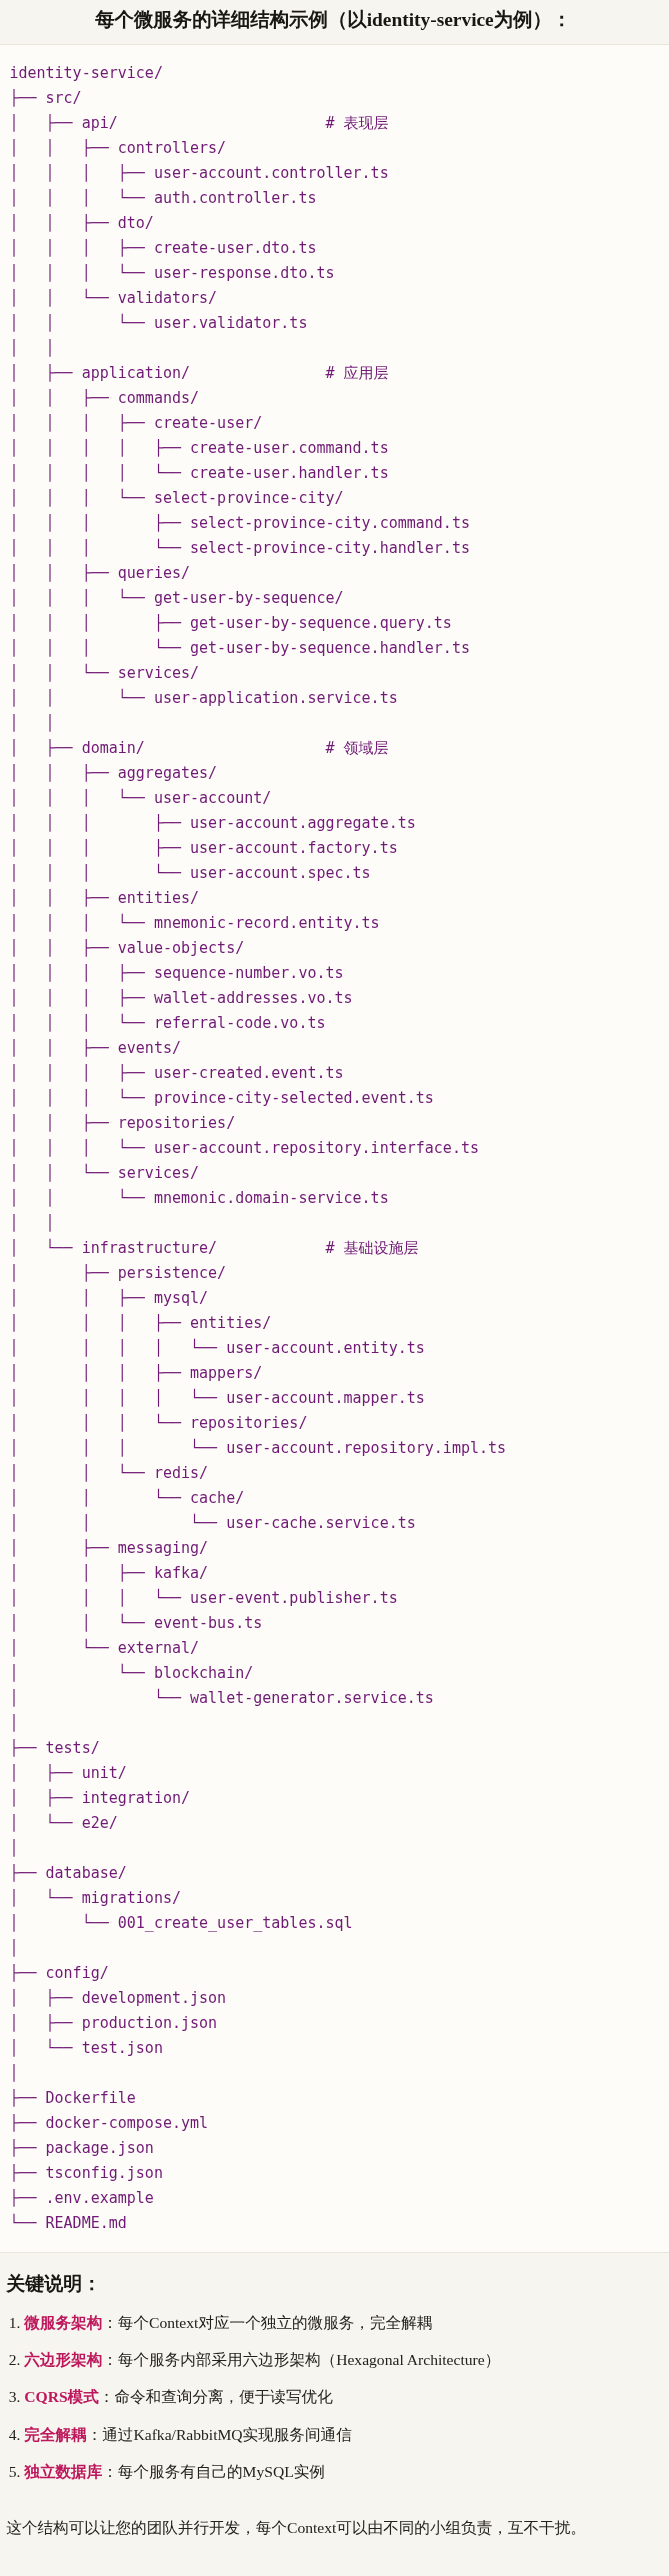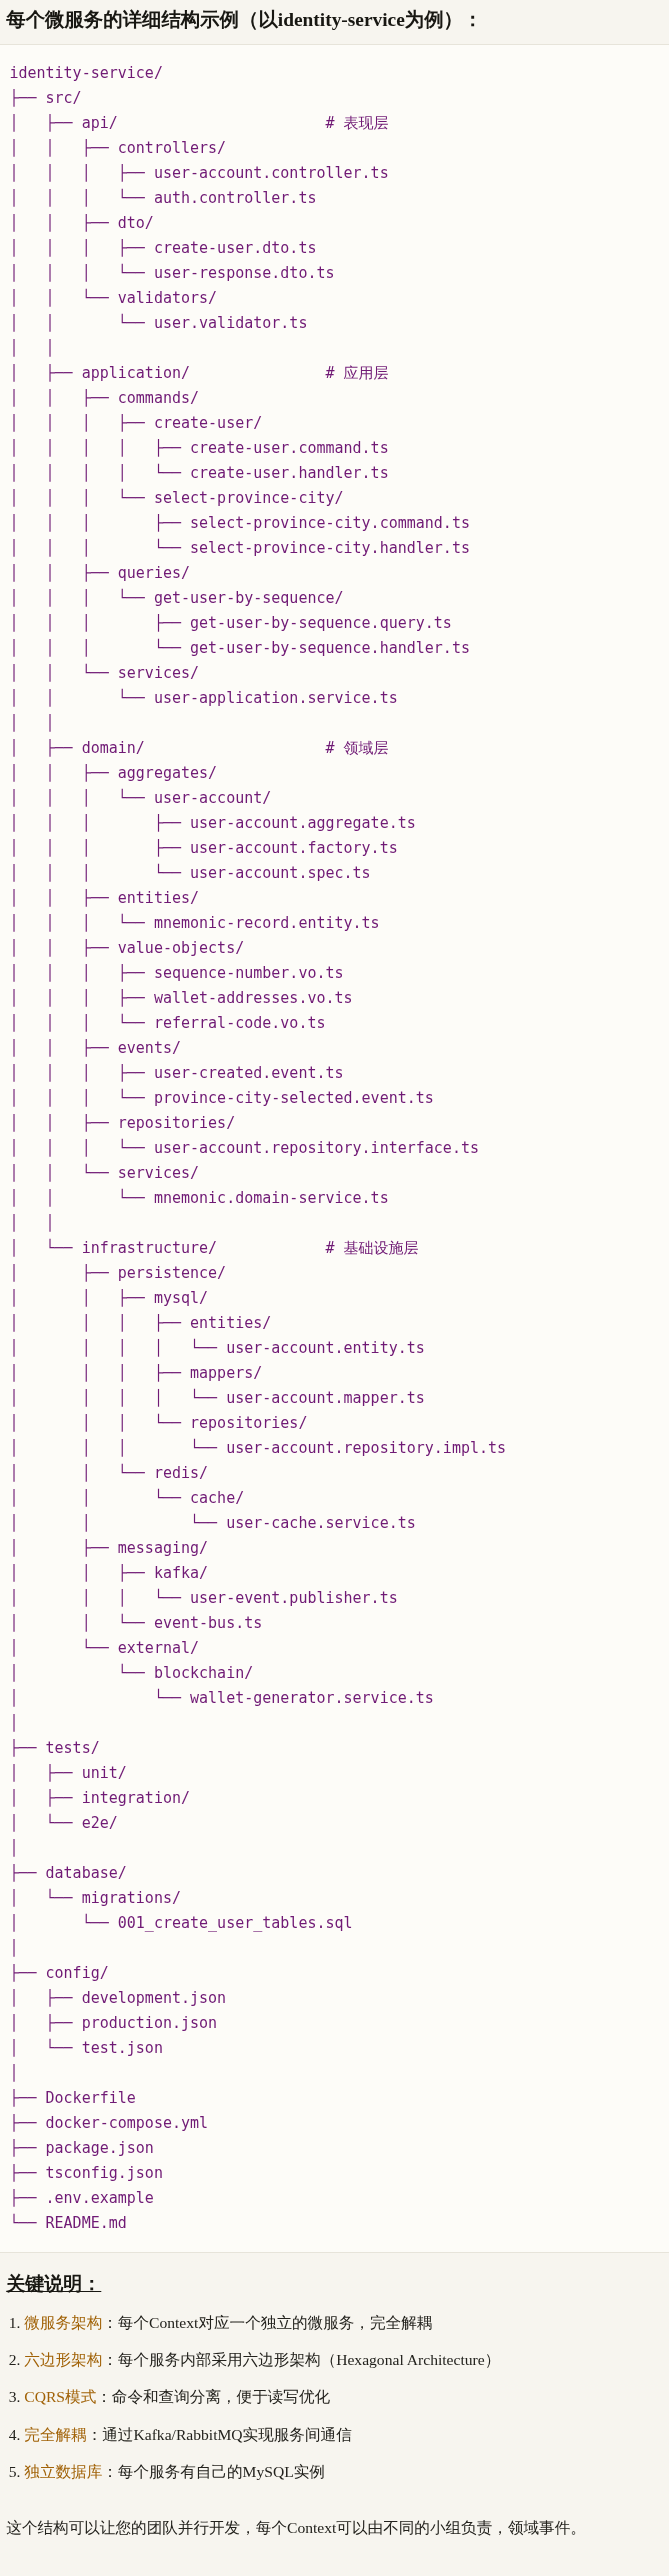--- a/index.html
+++ b/index.html
@@ -13,20 +13,21 @@
     color: #23221d;
     -webkit-font-smoothing: antialiased;
   }
   .page-title {
     font-size: 19.4px;
     line-height: 1.25;
     font-weight: 700;
     color: #181712;
     margin: 0;
     padding: 7.5px 8.8px 12.5px 6.3px;
+    text-align: center;
   }
   .code-block {
     background: #fdfcf8;
     border-top: 0.6px solid #e7e4da;
     border-bottom: 0.6px solid #e7e4da;
     padding: 15.6px 10px 16.3px 9.4px;
     box-sizing: border-box;
     width: 669px;
     overflow: hidden;
   }
@@ -40,39 +41,38 @@
   }
   .notes-section {
     padding: 0 7.5px 13.8px 6.3px;
   }
   .notes-heading {
     font-size: 19px;
     font-weight: 700;
     color: #181712;
     margin: 19.4px 0 0 0;
     line-height: 1.2;
-    text-decoration: underline;
   }
   .notes-list {
     list-style: none;
     margin: 16.3px 0 0 0;
     padding: 0 0 0 2.5px;
   }
   .note-item {
     font-size: 15.6px;
     line-height: 1.4;
     margin: 0 0 15.6px 0;
     color: #23221d;
   }
   .note-item .note-num {
     margin-right: 3.8px;
   }
   .note-item .note-label {
-    font-weight: 400;
-    color: #a16207;
+    font-weight: 700;
+    color: #be185d;
   }
   .closing-paragraph {
     font-size: 15.6px;
     line-height: 1.45;
     margin: 34px 0 0 0;
     padding-left: 0;
     color: #23221d;
   }
 </style>
 </head>
@@ -191,17 +191,17 @@
   <li class="note-item">
     <span class="note-num">4.</span><span class="note-label">完全解耦</span><span class="note-text">：通过Kafka/RabbitMQ实现服务间通信</span>
   </li>
 
   <li class="note-item">
     <span class="note-num">5.</span><span class="note-label">独立数据库</span><span class="note-text">：每个服务有自己的MySQL实例</span>
   </li>
 
 </ol>
 
-    <p class="closing-paragraph">这个结构可以让您的团队并行开发，每个Context可以由不同的小组负责，领域事件。</p>
+    <p class="closing-paragraph">这个结构可以让您的团队并行开发，每个Context可以由不同的小组负责，互不干扰。</p>
   </div>
 
 </div>
 
 
 </body></html>

